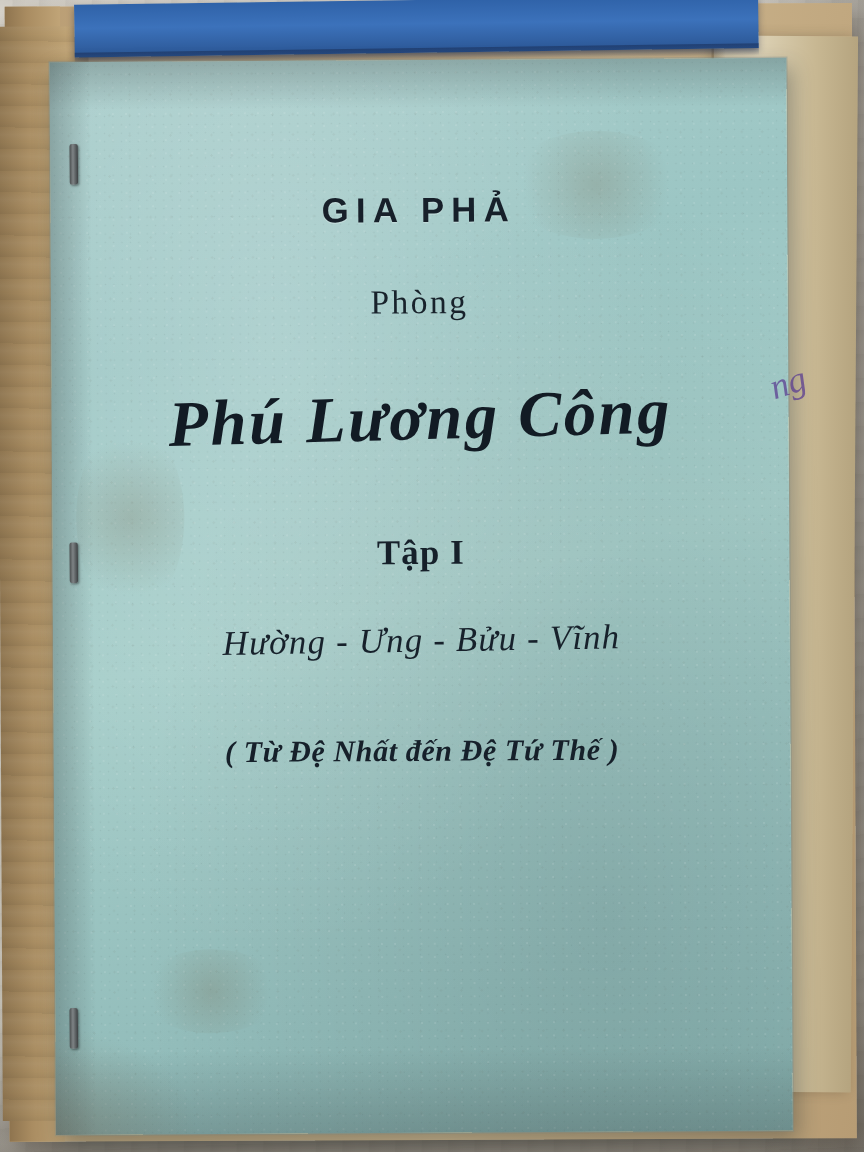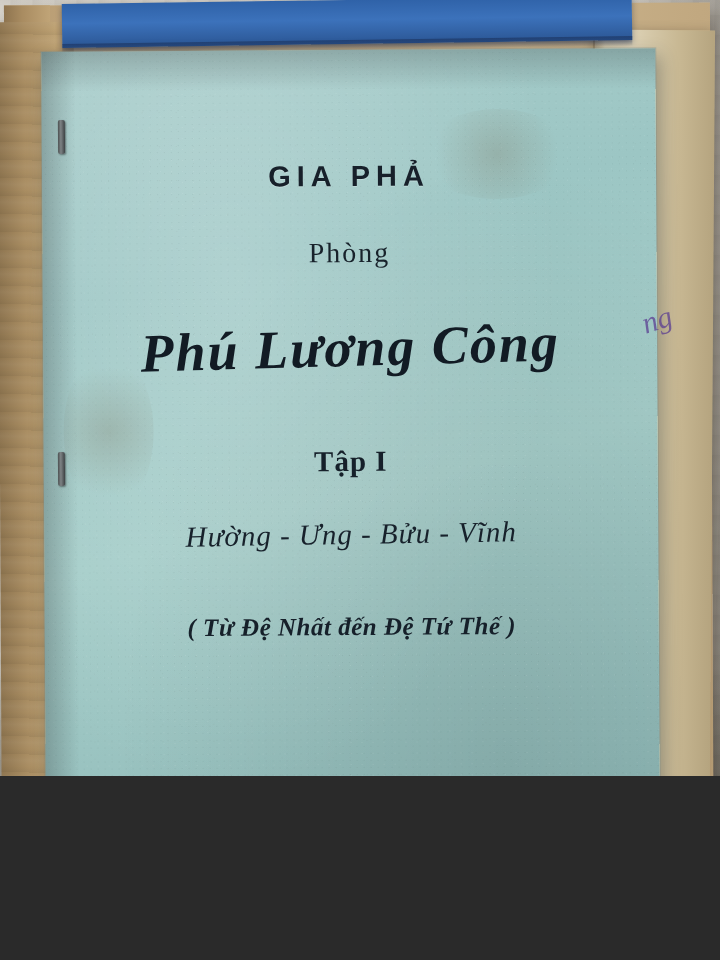--- a/index.html
+++ b/index.html
@@ -4,21 +4,21 @@
 <title>Gia Phả</title>
 <style>
   html, body {
     margin: 0;
     padding: 0;
     background: #2a2a2a;
   }
   #scene {
     position: relative;
     width: 720px;
-    height: 776px;
+    height: 960px;
     overflow: hidden;
     font-family: "Liberation Serif", serif;
   }
 
   
   .table-surface {
     position: absolute;
     inset: 0;
     background:
       repeating-linear-gradient(92deg,

